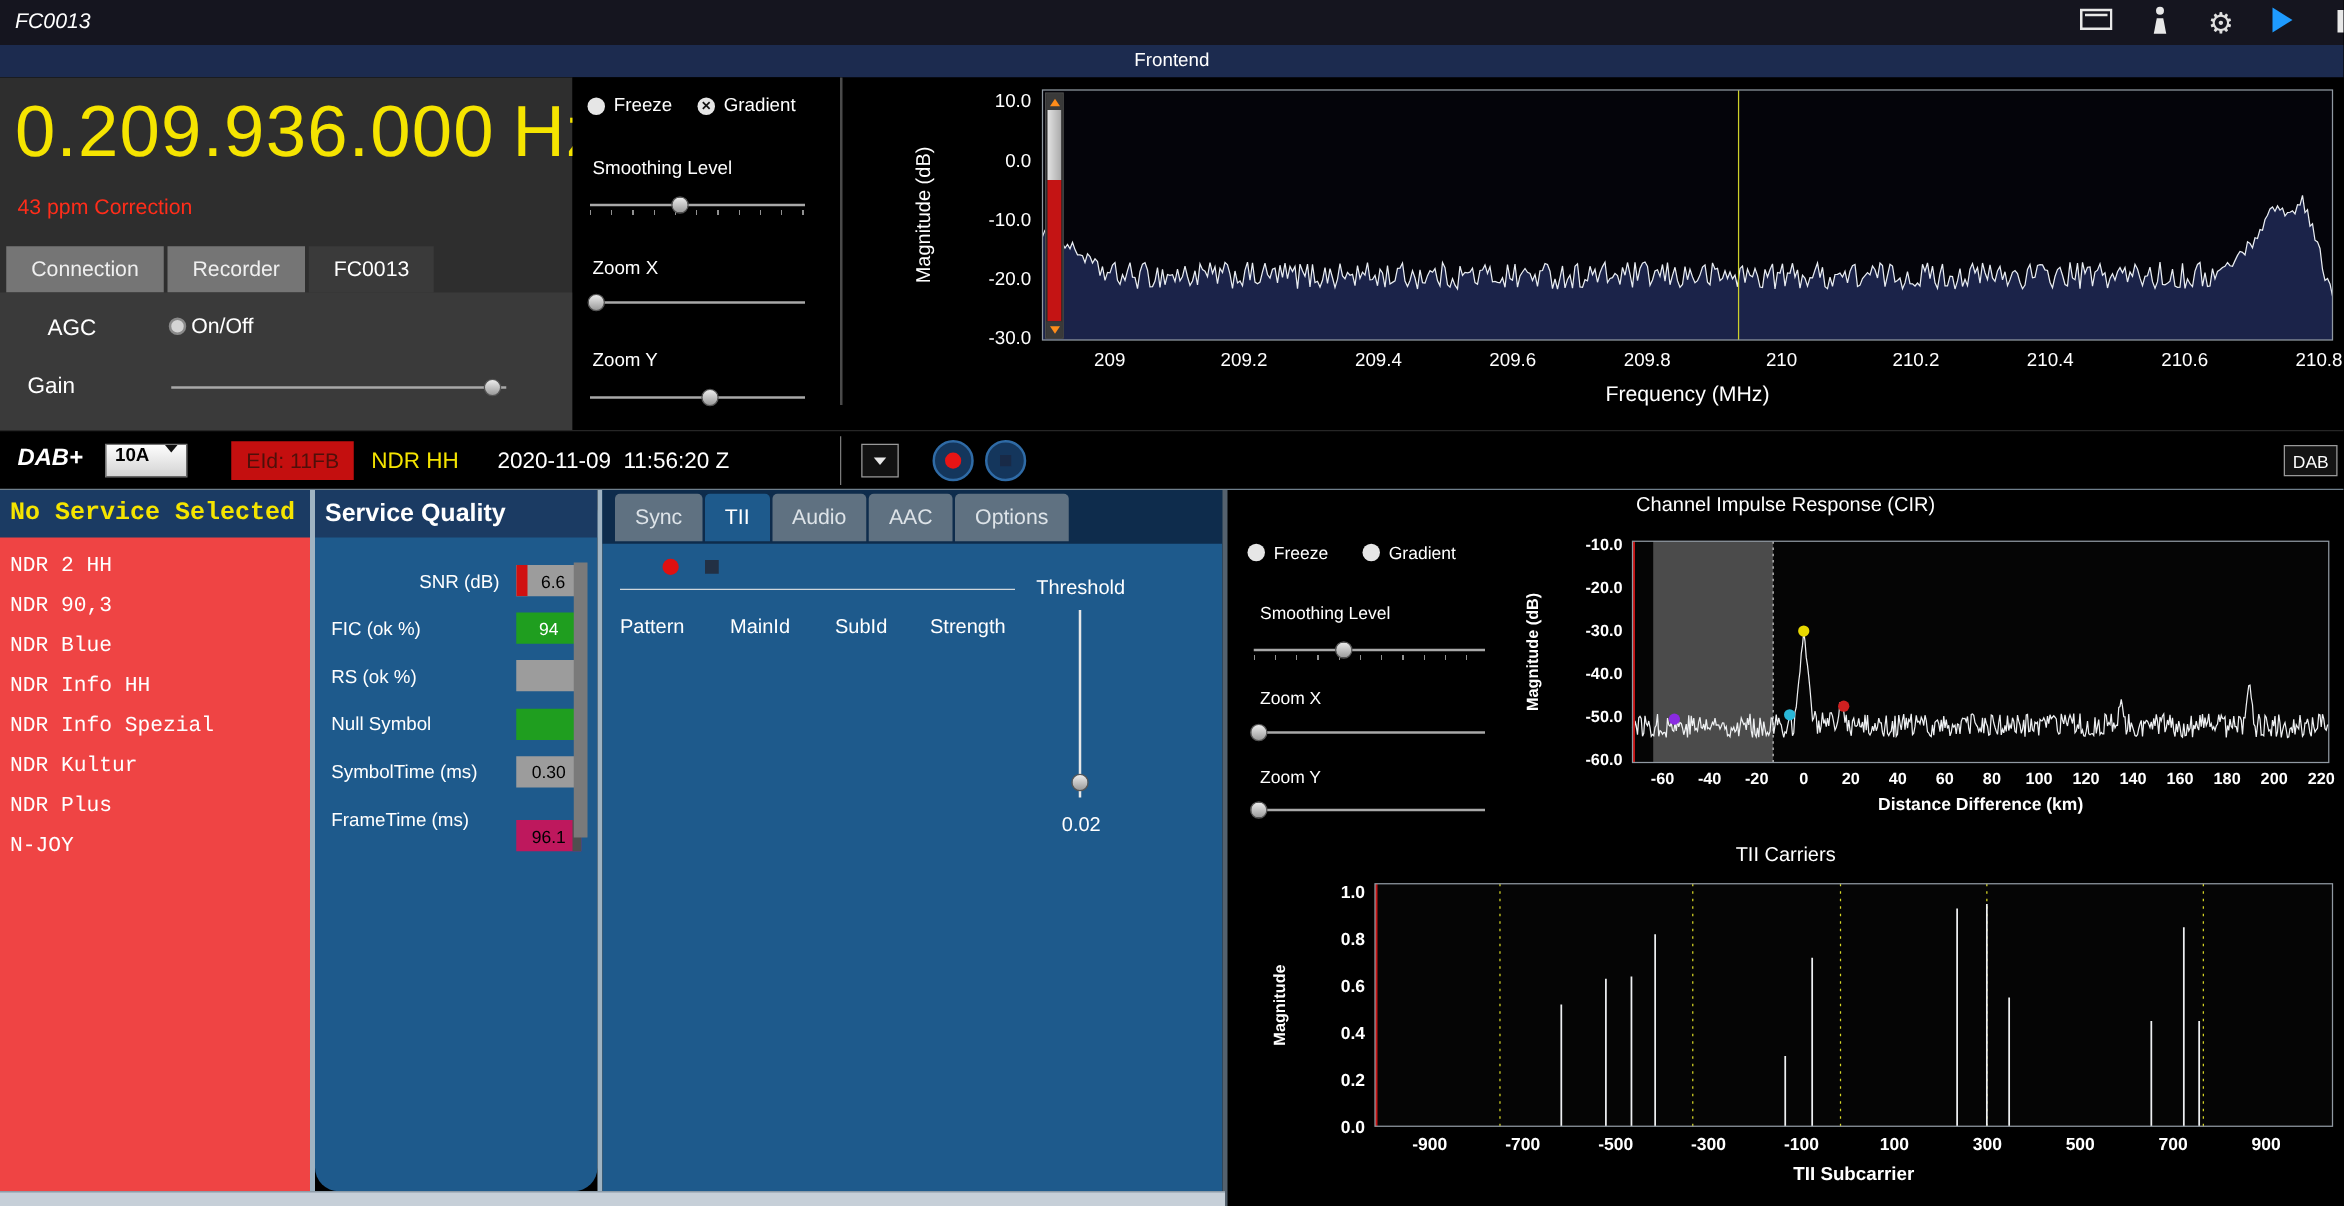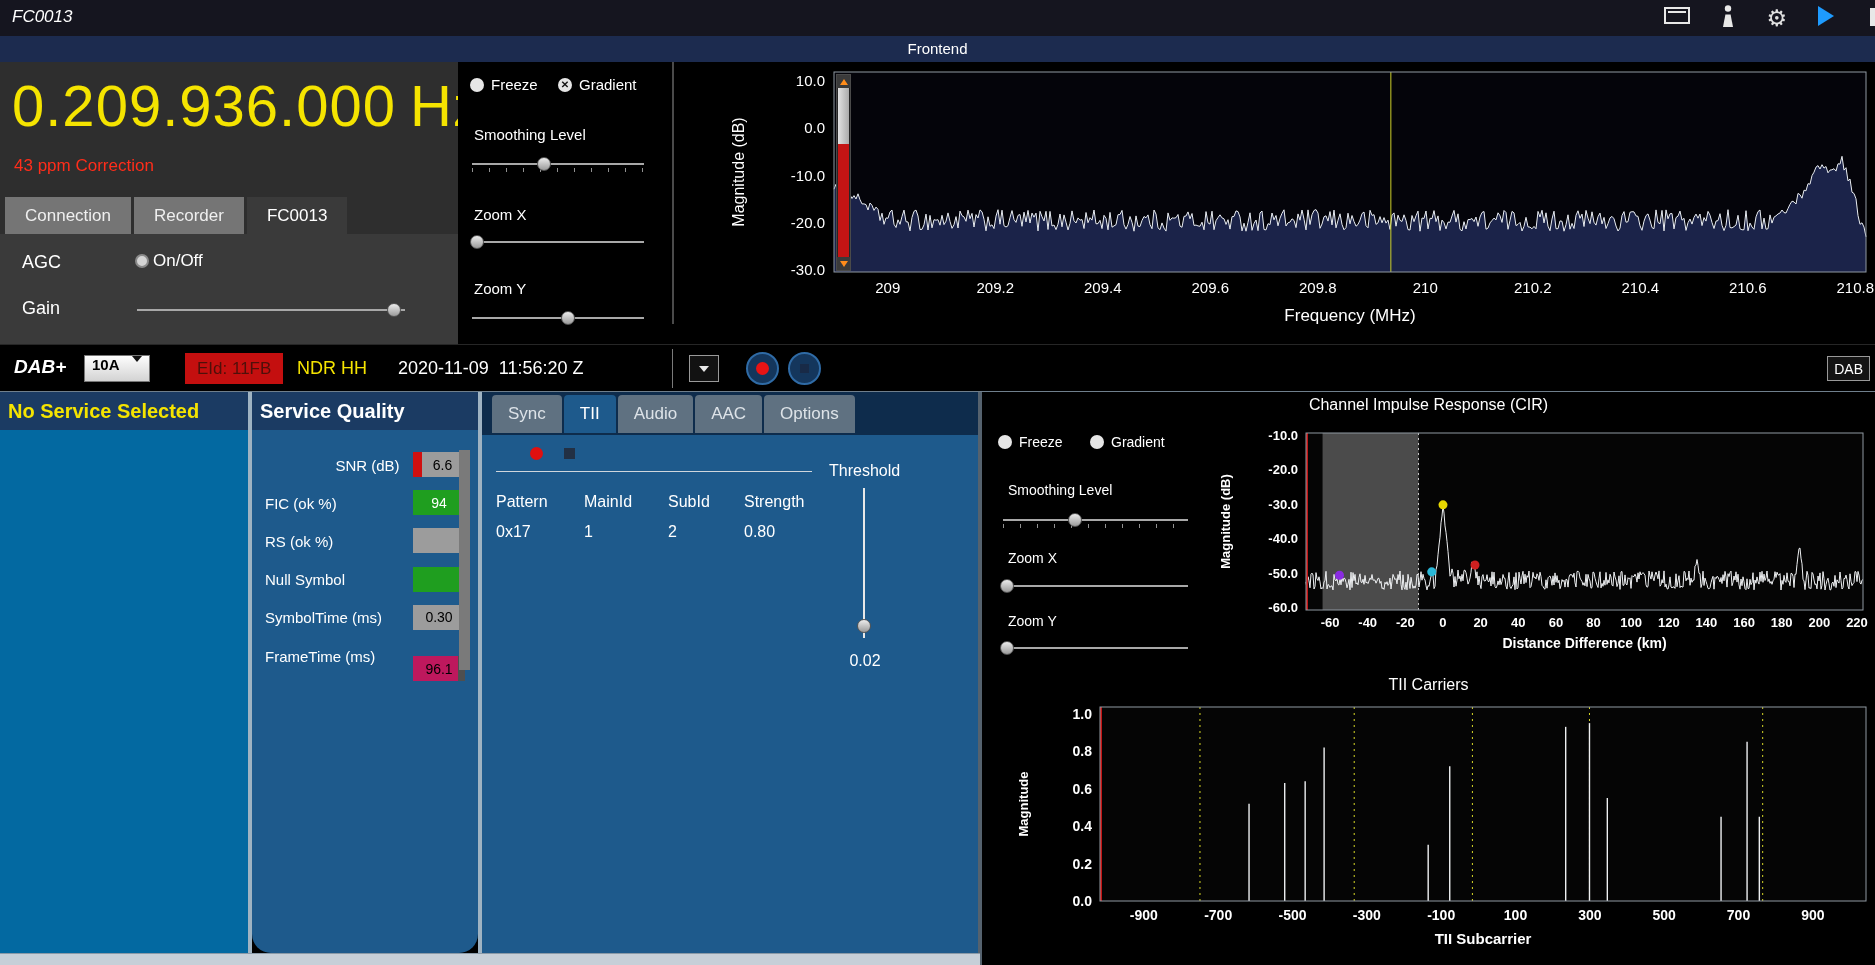--- a/index.html
+++ b/index.html
@@ -18,21 +18,21 @@
 #frontend-body{position:absolute;left:0;top:62px;width:100%;height:282px;background:#000;}
 
 #freq-panel{position:absolute;left:0;top:0;width:458px;height:282px;background:#2e2e2e;}
 #freq-display{position:absolute;left:12px;top:10px;font-size:58px;color:#f5e400;letter-spacing:1px;white-space:nowrap;}
 #freq-unit{margin-left:14px;}
 #ppm-correction{position:absolute;left:14px;top:94px;font-size:17px;color:#ff2d1a;}
 #freq-tabs{position:absolute;left:5px;top:135px;height:37px;display:flex;gap:3px;}
 .ftab{padding:0 20px;line-height:37px;font-size:17px;background:#757575;color:#efefef;}
 .ftab.active{background:#3a3a3a;color:#fff;}
 #freq-subpanel{position:absolute;left:0;top:172px;width:458px;height:110px;background:#3a3a3a;}
-#agc-label{position:absolute;left:22px;top:18px;font-size:18px;}
+#agc-label{position:absolute;left:38px;top:18px;font-size:18px;}
 #agc-radio{position:absolute;left:135px;top:17px;display:flex;align-items:center;gap:4px;font-size:17px;}
 .radio-dot{width:14px;height:14px;border-radius:50%;background:#d4d4d4;border:2px solid #8a8a8a;flex:none;}
 #gain-label{position:absolute;left:22px;top:64px;font-size:18px;}
 #gain-slider{position:absolute;left:137px;top:68px;width:268px;height:16px;}
 
 
 .hslider{position:relative;}
 .hslider .groove{position:absolute;left:0;right:0;top:7px;height:2px;background:#a8a8a8;}
 .hslider .tickstrip{position:absolute;left:0;right:0;top:12px;height:4px;background-image:repeating-linear-gradient(90deg,#909090 0 1px,transparent 1px 17px);}
 .hslider .handle{position:absolute;top:1px;width:14px;height:14px;margin-left:-7px;border-radius:50%;background:linear-gradient(#ececec,#9a9a9a);border:1px solid #555;}
@@ -79,21 +79,21 @@
 #dropdown-btn{position:absolute;left:689px;top:10px;width:30px;height:27px;border:1px solid #999;background:#121212;display:flex;align-items:center;justify-content:center;}
 #dropdown-btn .tri{width:0;height:0;border-left:5px solid transparent;border-right:5px solid transparent;border-top:6px solid #e8e8e8;}
 #record-btn{position:absolute;left:746px;top:7px;width:33px;height:33px;border-radius:50%;background:#14365c;border:2px solid #2f6ba6;}
 #record-btn::after{content:'';position:absolute;inset:8px;border-radius:50%;background:#e81414;}
 #stop-btn{position:absolute;left:788px;top:7px;width:33px;height:33px;border-radius:50%;background:#14365c;border:2px solid #2f6ba6;}
 #stop-btn::after{content:'';position:absolute;inset:10px;background:#182a47;}
 #dab-badge{position:absolute;right:5px;top:11px;height:25px;border:1px solid #999;background:#141414;color:#fff;font-size:14px;display:flex;align-items:center;padding:0 6px;}
 
 
 #bottom{position:absolute;left:0;top:391px;width:100%;height:574px;background:#000;border-top:1px solid #6f7f8c;}
-#services-panel{position:absolute;left:0;top:0;width:248px;height:561px;background:#0369a1;overflow:hidden;}
+#services-panel{position:absolute;left:0;top:0;width:248px;height:561px;background:#ef4444;overflow:hidden;font-family:Liberation Mono, monospace;}
 .panel-header{height:38px;background:#1b3b63;line-height:38px;padding-left:8px;font-size:20px;font-weight:bold;white-space:nowrap;overflow:hidden;}
 #services-header{color:#f5e400;}
 #service-list{margin-top:8px;}
 .service-item{height:32px;line-height:32px;padding-left:8px;font-size:17px;color:#fff;}
 .splitter{position:absolute;top:0;width:4px;height:561px;background:#9fb3c2;}
 #split1{left:248px;}
 #split2{left:478px;}
 #split3{left:978px;height:574px;background:#55626e;}
 
 #quality-panel{position:absolute;left:252px;top:0;width:226px;height:561px;background:#1e5a8c;border-radius:19px;}
@@ -274,20 +274,30 @@
       </div>
     <div id="record-btn"></div>
     <div id="stop-btn"></div>
     <div id="dab-badge">DAB</div>
   </div>
 
   <div id="bottom">
 
     <div id="services-panel">
       <div id="services-header" class="panel-header">No Service Selected</div>
+      <div id="service-list">
+          <div class="service-item">NDR 2 HH</div>
+          <div class="service-item">NDR 90,3</div>
+          <div class="service-item">NDR Blue</div>
+          <div class="service-item">NDR Info HH</div>
+          <div class="service-item">NDR Info Spezial</div>
+          <div class="service-item">NDR Kultur</div>
+          <div class="service-item">NDR Plus</div>
+          <div class="service-item">N-JOY</div>
+        </div>
     </div>
     <div id="split1" class="splitter"></div>
 
     <div id="quality-panel">
       <div id="quality-header" class="panel-header">Service Quality</div>
       <div id="quality-rows">
           <div class="q-row" style="top: 60px; justify-content: center;">
             <span class="q-label">SNR (dB)</span>
             <div class="q-box snr-red">
               <span style="margin-left: 7px;">6.6</span>
@@ -338,26 +348,20 @@
         </div>
       <div id="sync-dot"></div>
       <div id="sync-square"></div>
       <div id="decoder-sep"></div>
       <div id="tii-table">
           <div class="t-row t-head">
             <div>Pattern</div>
             <div>MainId</div>
             <div>SubId</div>
             <div>Strength</div>
-          </div>
-          <div class="t-row">
-            <div>0x17</div>
-            <div>1</div>
-            <div>2</div>
-            <div>0.80</div>
           </div>
         </div>
       <span id="threshold-label">Threshold</span>
       <div id="threshold-slider" class="vslider">
         <div class="vgroove"></div>
         <div class="vhandle" style="top: 92%;"></div>
       </div>
       <span id="threshold-value">0.02</span>
     </div>
     <div id="split3" class="splitter"></div>

